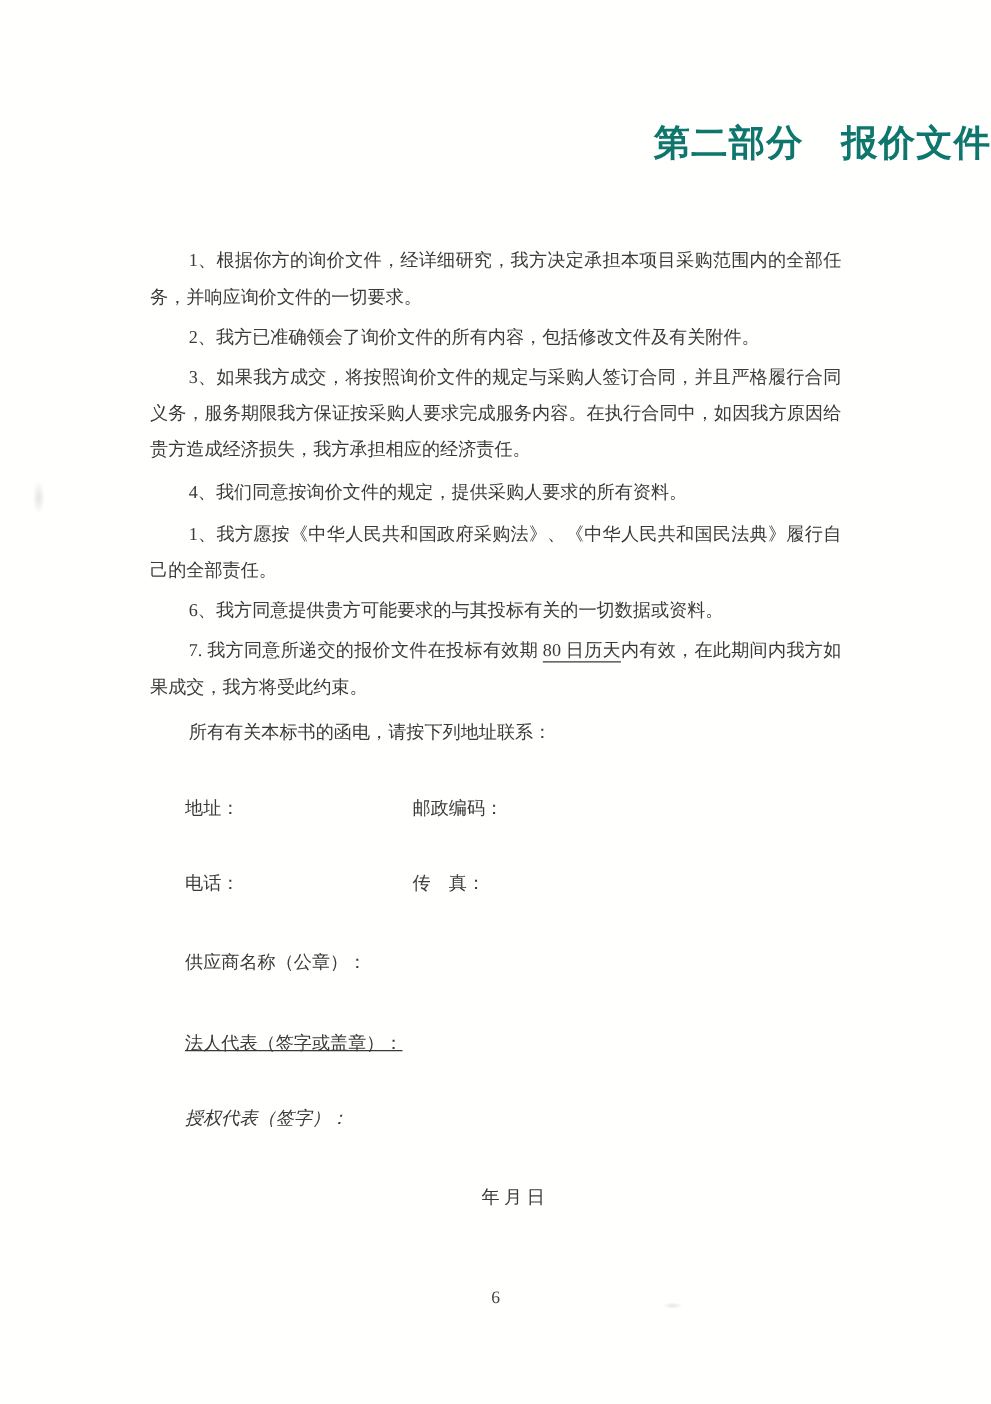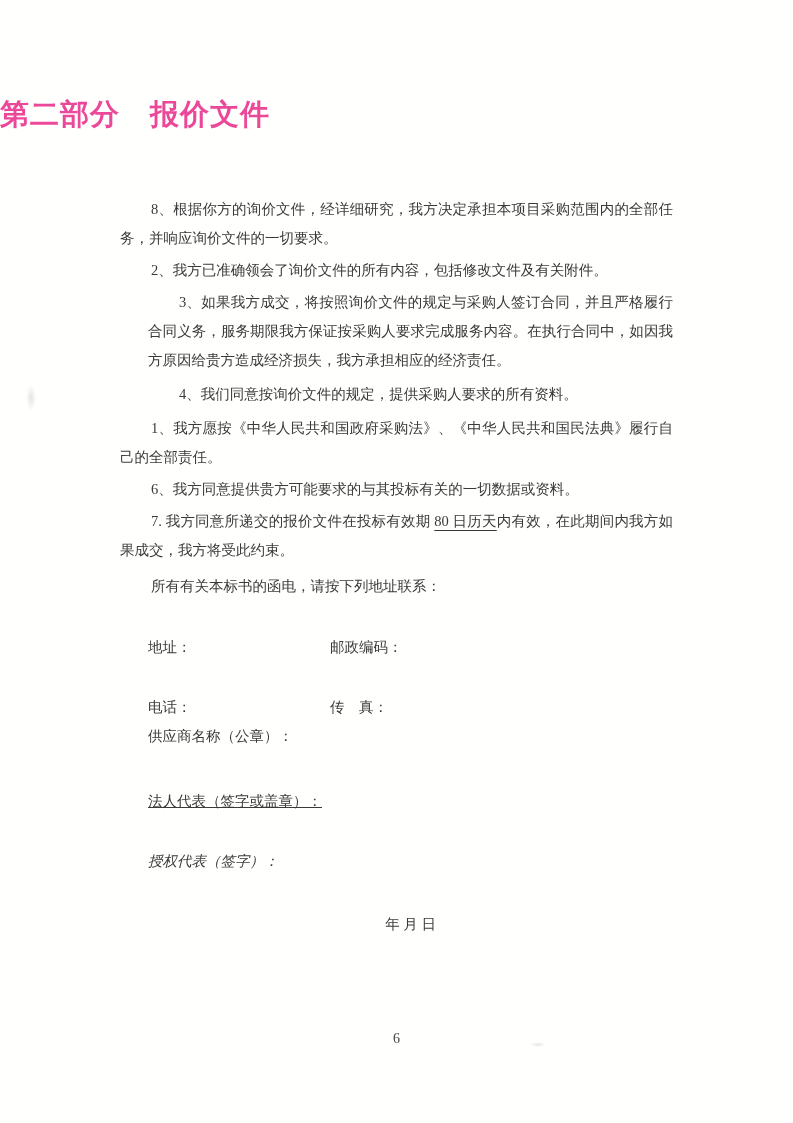--- a/index.html
+++ b/index.html
@@ -11,47 +11,47 @@
     background: #fffffe;
     font-family: "Liberation Serif", "DejaVu Serif", serif;
     color: #3a3a3a;
     overflow: hidden;
   }
   .doc-title {
     position: absolute;
     top: 95px;
     left: 0;
     width: 100%;
-    text-align: left;
+    text-align: right;
     font-size: 29px;
     font-weight: 700;
     letter-spacing: 1px;
-    color: #ec4899;
+    color: #0f766e;
   }
   .content {
     position: absolute;
     top: 195px;
     left: 120px;
     width: 553px;
     font-size: 14.5px;
     line-height: 29px;
     text-align: justify;
   }
   .para { text-indent: 31px; margin-bottom: 3px; }
-  .para.gap-lg { margin-bottom: 5px; margin-left: 28px; }
+  .para.gap-lg { margin-bottom: 5px; }
   .underlined {
     text-decoration: underline;
     text-underline-offset: 4px;
   }
   .contact-note { text-indent: 31px; margin-top: 7px; }
   .row-2col { margin-top: 32px; padding-left: 28px; text-align: left; }
   .row-2col .col1 { display: inline-block; width: 182px; }
   .row-2col.phone-row { margin-top: 31px; }
   .sign-row { padding-left: 28px; text-align: left; }
-  .supplier-row { }
+  .supplier-row { margin-top: 34px; }
   .legal-row { margin-top: 36px; text-decoration: underline; }
   .auth-row { margin-top: 31px; font-style: italic; }
   .date-row { margin-top: 34px; text-align: center; }
   .page-number {
     position: absolute;
     top: 1031px;
     left: 0;
     width: 100%;
     text-align: center;
     font-size: 14px;
@@ -78,21 +78,21 @@
 </style>
 </head>
 <body>
 
 <div class="page">
 
   <div class="doc-title">第二部分　报价文件</div>
 
   <div class="content">
 
-    <p class="para">8、根据你方的询价文件，经详细研究，我方决定承担本项目采购范围内的全部任务，并响应询价文件的一切要求。</p>
+    <p class="para">1、根据你方的询价文件，经详细研究，我方决定承担本项目采购范围内的全部任务，并响应询价文件的一切要求。</p>
     <p class="para">2、我方已准确领会了询价文件的所有内容，包括修改文件及有关附件。</p>
     <p class="para gap-lg">3、如果我方成交，将按照询价文件的规定与采购人签订合同，并且严格履行合同义务，服务期限我方保证按采购人要求完成服务内容。在执行合同中，如因我方原因给贵方造成经济损失，我方承担相应的经济责任。</p>
     <p class="para gap-lg">4、我们同意按询价文件的规定，提供采购人要求的所有资料。</p>
     <p class="para">1、我方愿按《中华人民共和国政府采购法》、《中华人民共和国民法典》履行自己的全部责任。</p>
     <p class="para">6、我方同意提供贵方可能要求的与其投标有关的一切数据或资料。</p>
 
     <p class="para"><span>7. 我方同意所递交的报价文件在投标有效期 </span><span class="underlined">80 日历天</span><span>内有效，在此期间内我方如果成交，我方将受此约束。</span></p>
 
     <p class="contact-note">所有有关本标书的函电，请按下列地址联系：</p>
 

